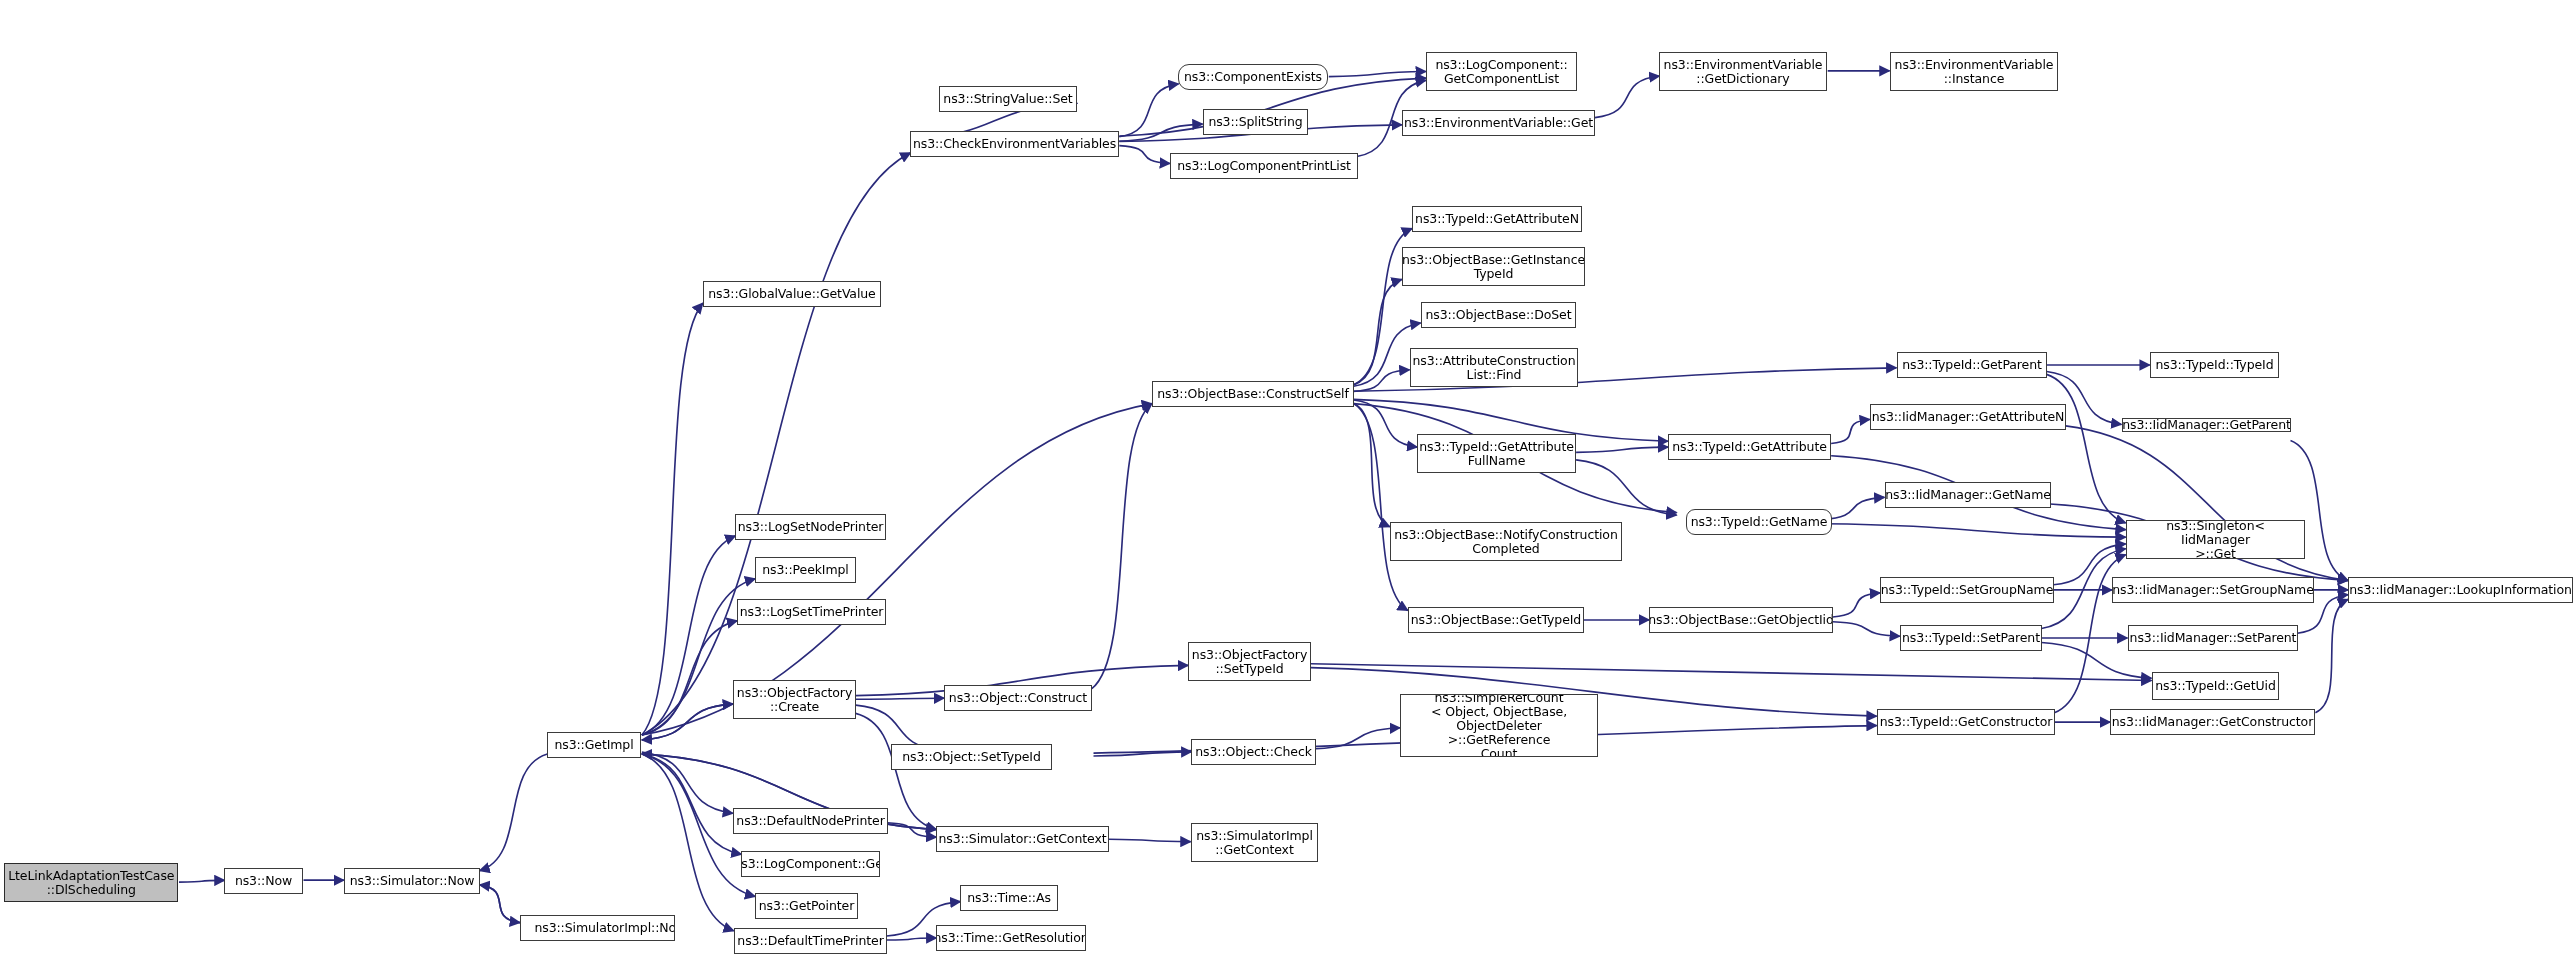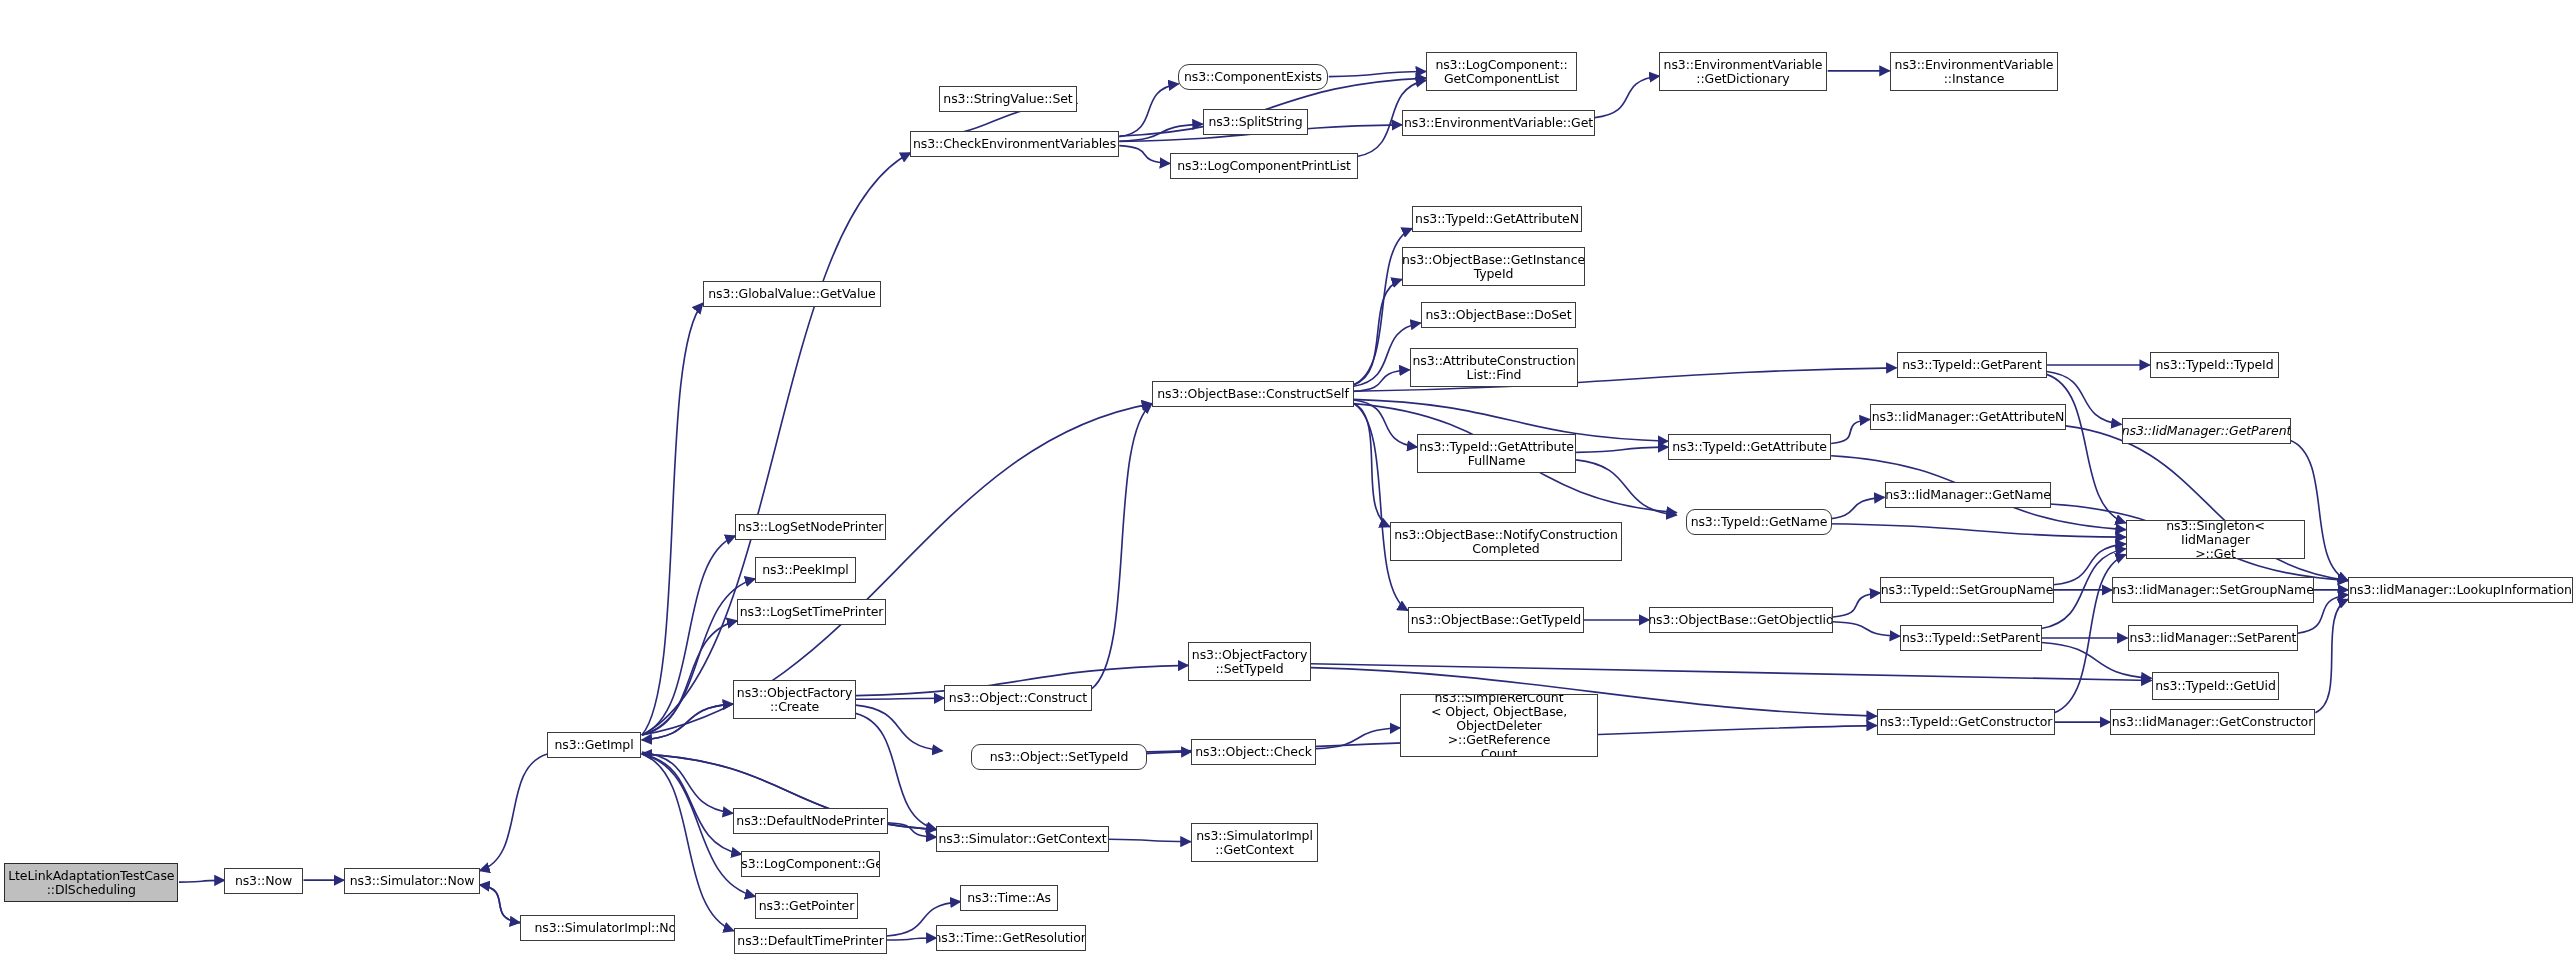--- a/index.html
+++ b/index.html
@@ -163,42 +163,42 @@
       <div class="node" style="left: 1410px; top: 348px; width: 168px; height: 39px;">ns3::AttributeConstruction
 List::Find</div>
       <div class="node" style="left: 1417px; top: 434px; width: 159px; height: 39px;">ns3::TypeId::GetAttribute
 FullName</div>
       <div class="node" style="left: 1390px; top: 522px; width: 232px; height: 39px;">ns3::ObjectBase::NotifyConstruction
 Completed</div>
       <div class="node" style="left: 1408px; top: 607px; width: 176px; height: 26px;">ns3::ObjectBase::GetTypeId</div>
       <div class="node" style="left: 1188px; top: 642px; width: 123px; height: 39px;">ns3::ObjectFactory
 ::SetTypeId</div>
       <div class="node" style="left: 944px; top: 685px; width: 148px; height: 26px;">ns3::Object::Construct</div>
-      <div class="node" style="left: 971px; top: 744px; width: 176px; height: 26px; border-radius: 9px;">ns3::Object::SetTypeId</div>
+      <div class="node" style="left: 891px; top: 744px; width: 161px; height: 26px;">ns3::Object::SetTypeId</div>
       <div class="node" style="left: 1191px; top: 739px; width: 125px; height: 26px;">ns3::Object::Check</div>
       <div class="node" style="left: 1400px; top: 694px; width: 198px; height: 63px;">ns3::SimpleRefCount
 &lt; Object, ObjectBase,
 ObjectDeleter &gt;::GetReference
 Count</div>
       <div class="node" style="left: 936px; top: 826px; width: 173px; height: 26px;">ns3::Simulator::GetContext</div>
       <div class="node" style="left: 1191px; top: 823px; width: 127px; height: 39px;">ns3::SimulatorImpl
 ::GetContext</div>
       <div class="node" style="left: 960px; top: 885px; width: 98px; height: 26px;">ns3::Time::As</div>
       <div class="node" style="left: 936px; top: 925px; width: 150px; height: 26px;">ns3::Time::GetResolution</div>
       <div class="node" style="left: 1649px; top: 607px; width: 184px; height: 26px;">ns3::ObjectBase::GetObjectIid</div>
       <div class="node" style="left: 1668px; top: 434px; width: 163px; height: 26px;">ns3::TypeId::GetAttribute</div>
       <div class="node" style="left: 1686px; top: 509px; width: 146px; height: 26px; border-radius: 9px;">ns3::TypeId::GetName</div>
       <div class="node" style="left: 1897px; top: 352px; width: 150px; height: 26px;">ns3::TypeId::GetParent</div>
       <div class="node" style="left: 1870px; top: 404px; width: 196px; height: 26px;">ns3::IidManager::GetAttributeN</div>
       <div class="node" style="left: 1885px; top: 482px; width: 166px; height: 26px;">ns3::IidManager::GetName</div>
       <div class="node" style="left: 1880px; top: 577px; width: 174px; height: 26px;">ns3::TypeId::SetGroupName</div>
       <div class="node" style="left: 1900px; top: 625px; width: 142px; height: 26px;">ns3::TypeId::SetParent</div>
       <div class="node" style="left: 1877px; top: 709px; width: 178px; height: 26px;">ns3::TypeId::GetConstructor</div>
       <div class="node" style="left: 2150px; top: 352px; width: 129px; height: 26px;">ns3::TypeId::TypeId</div>
-      <div class="node" style="left: 2122px; top: 418px; width: 169px; height: 26px; font-style: italic;">ns3::IidManager::GetParent</div>
+      <div class="node" style="left: 2122px; top: 418px; width: 169px; height: 14px;">ns3::IidManager::GetParent</div>
       <div class="node" style="left: 2126px; top: 520px; width: 179px; height: 39px;">ns3::Singleton&lt; IidManager
 &gt;::Get</div>
       <div class="node" style="left: 2112px; top: 577px; width: 202px; height: 26px;">ns3::IidManager::SetGroupName</div>
       <div class="node" style="left: 2128px; top: 625px; width: 170px; height: 26px;">ns3::IidManager::SetParent</div>
       <div class="node" style="left: 2152px; top: 672px; width: 127px; height: 28px;">ns3::TypeId::GetUid</div>
       <div class="node" style="left: 2110px; top: 709px; width: 205px; height: 26px;">ns3::IidManager::GetConstructor</div>
       <div class="node" style="left: 2348px; top: 577px; width: 225px; height: 26px;">ns3::IidManager::LookupInformation</div>
     </div>
 </div>
 

